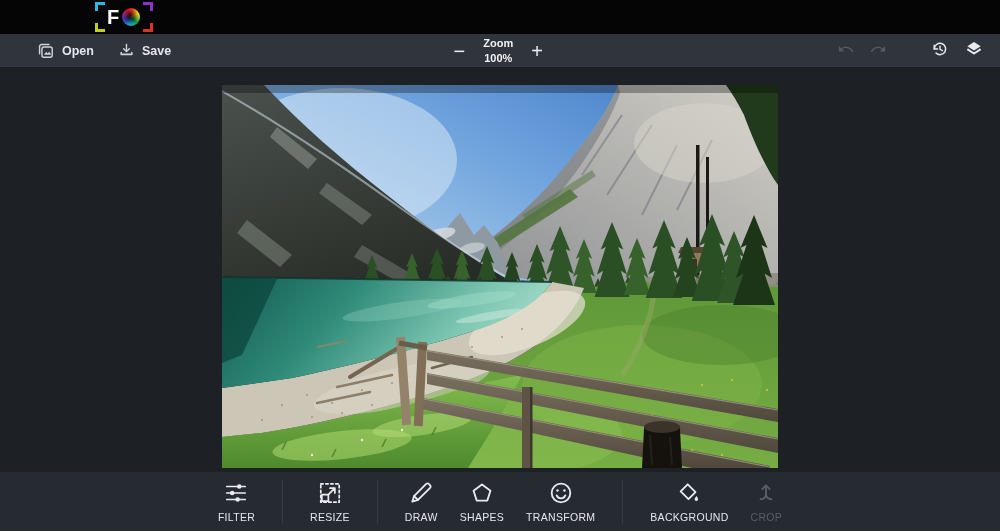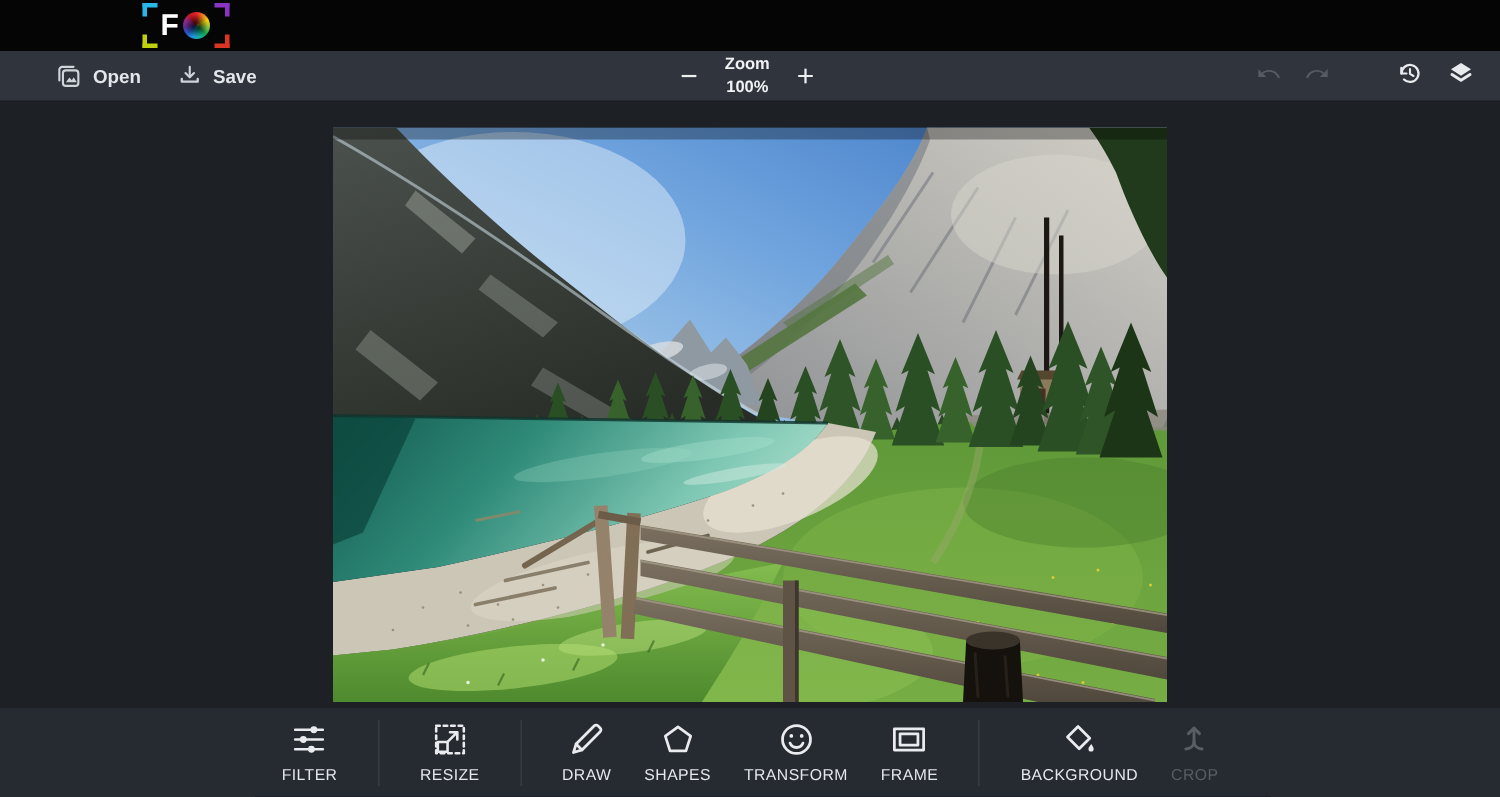--- a/index.html
+++ b/index.html
@@ -388,29 +388,20 @@
       <svg width="26" height="26" viewBox="0 0 24 24" fill="none" stroke="#e9ebee" stroke-width="1.7" stroke-linecap="round">
         <circle cx="12" cy="12" r="8.6"></circle>
         <circle cx="8.8" cy="9.8" r="1.15" fill="#e9ebee" stroke="none"></circle>
         <circle cx="15.2" cy="9.8" r="1.15" fill="#e9ebee" stroke="none"></circle>
         <path d="M8,14.2 a4.3,4.3 0 0 0 8,0"></path>
       </svg>
     </span>
     <span class="tlabel">TRANSFORM</span>
   </button>
 
-  <button class="tool">
-    <span>
-      <svg width="26" height="26" viewBox="0 0 24 24" fill="none" stroke="#e9ebee" stroke-width="1.7" stroke-linejoin="round">
-        <rect x="3" y="5.5" width="18" height="13"></rect>
-        <rect x="6.5" y="8.5" width="11" height="7"></rect>
-      </svg>
-    </span>
-    <span class="tlabel">FRAME</span>
-  </button>
 
   <div class="vdiv"></div>
 
 
   <button class="tool">
     <span>
       <svg width="26" height="26" viewBox="0 0 24 24" fill="none" stroke="#e9ebee" stroke-width="1.7" stroke-linejoin="round">
         <path d="M10.8,4 L18,11.2 L11.5,17.7 L4.3,10.5 Z"></path>
         <path d="M18.9,14.8 c0.9,1.3 1.5,2.2 1.5,3 a1.6,1.6 0 0 1 -3.2,0 c0,-0.8 0.8,-1.7 1.7,-3 z" fill="#e9ebee" stroke="none"></path>
       </svg>

